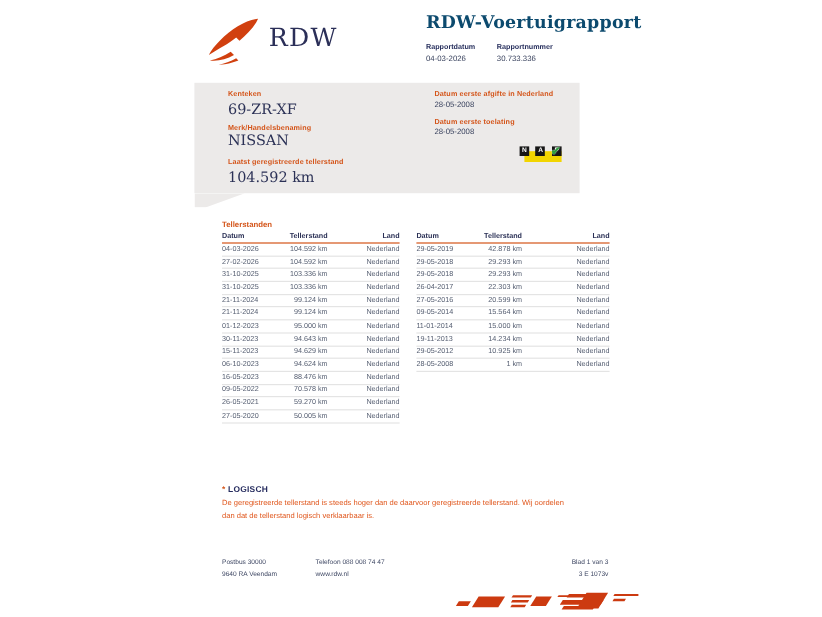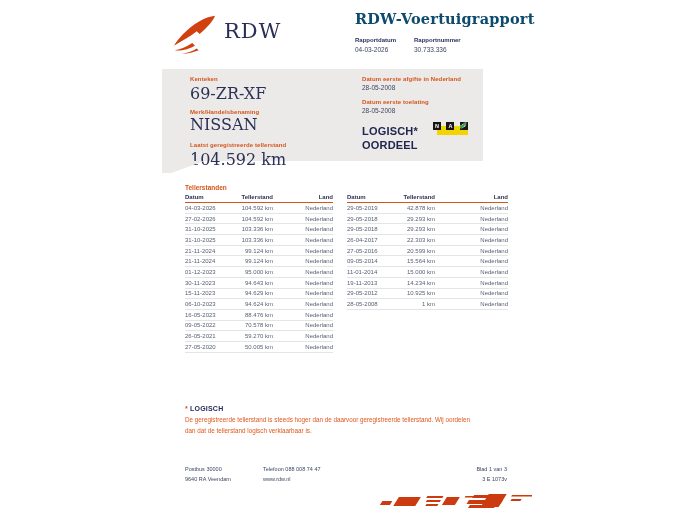--- a/index.html
+++ b/index.html
@@ -14,21 +14,21 @@
          font-size:14.5px;color:#0c4a6e;letter-spacing:.2px;}
   .meta{position:absolute;left:355px;top:37px;display:flex;gap:18px;}
   .meta-label{font-size:6px;font-weight:bold;color:#28305e;}
   .meta-value{font-size:6.5px;color:#3c4560;margin-top:3px;}
 
   
   .graybox{position:absolute;left:162px;top:69px;width:321px;height:92px;background:#eceae9;}
   .graybox::after{content:"";position:absolute;left:0;top:100%;width:42px;height:12px;background:#eceae9;
                   clip-path:polygon(0 0,100% 0,22% 100%,0 100%);}
   .olabel{font-size:6px;font-weight:bold;color:#d4551a;letter-spacing:.1px;}
-  .serifval{font-family:"DejaVu Serif",serif;font-size:16px;color:#2b3156;line-height:1.2;}
+  .serifval{font-family:"DejaVu Serif",serif;font-size:12px;color:#2b3156;line-height:1.2;}
   .smallval{font-size:6.5px;color:#3c4560;}
   .sum-left{position:absolute;left:28px;top:7px;}
   .sum-right{position:absolute;left:200px;top:7px;width:120px;}
   .gap2{margin-top:2px;}.gap6{margin-top:6px;}.gap8{margin-top:8px;}
   .oordeel{font-size:11px;font-weight:bold;color:#20264f;line-height:1.3;letter-spacing:.2px;margin-top:10px;}
 
   
   .nap{position:absolute;left:271px;top:53px;width:38px;height:16px;}
   .nap-bg{position:absolute;left:4px;top:4px;width:31px;height:9px;background:#f2d500;}
   .nap-sq{position:relative;display:inline-flex;width:8px;height:8px;background:#161616;color:#fff;
@@ -100,24 +100,20 @@
       <div class="serifval">NISSAN</div>
       <div class="olabel gap8">Laatst geregistreerde tellerstand</div>
       <div class="serifval gap2">104.592 km</div>
     </div>
 
     <div class="sum-right">
       <div class="olabel">Datum eerste afgifte in Nederland</div>
       <div class="smallval gap2">28-05-2008</div>
       <div class="olabel gap8">Datum eerste toelating</div>
       <div class="smallval gap2">28-05-2008</div>
-      <div class="oordeel">
-        <div>LOGISCH*</div>
-        <div>OORDEEL</div>
-      </div>
     </div>
 
     <div class="nap">
       <span class="nap-bg"></span>
       <span class="nap-sq">N</span>
       <span class="nap-sq">A</span>
       <span class="nap-sq">P</span>
       <span class="nap-check">✔</span>
     </div>
   </div>

